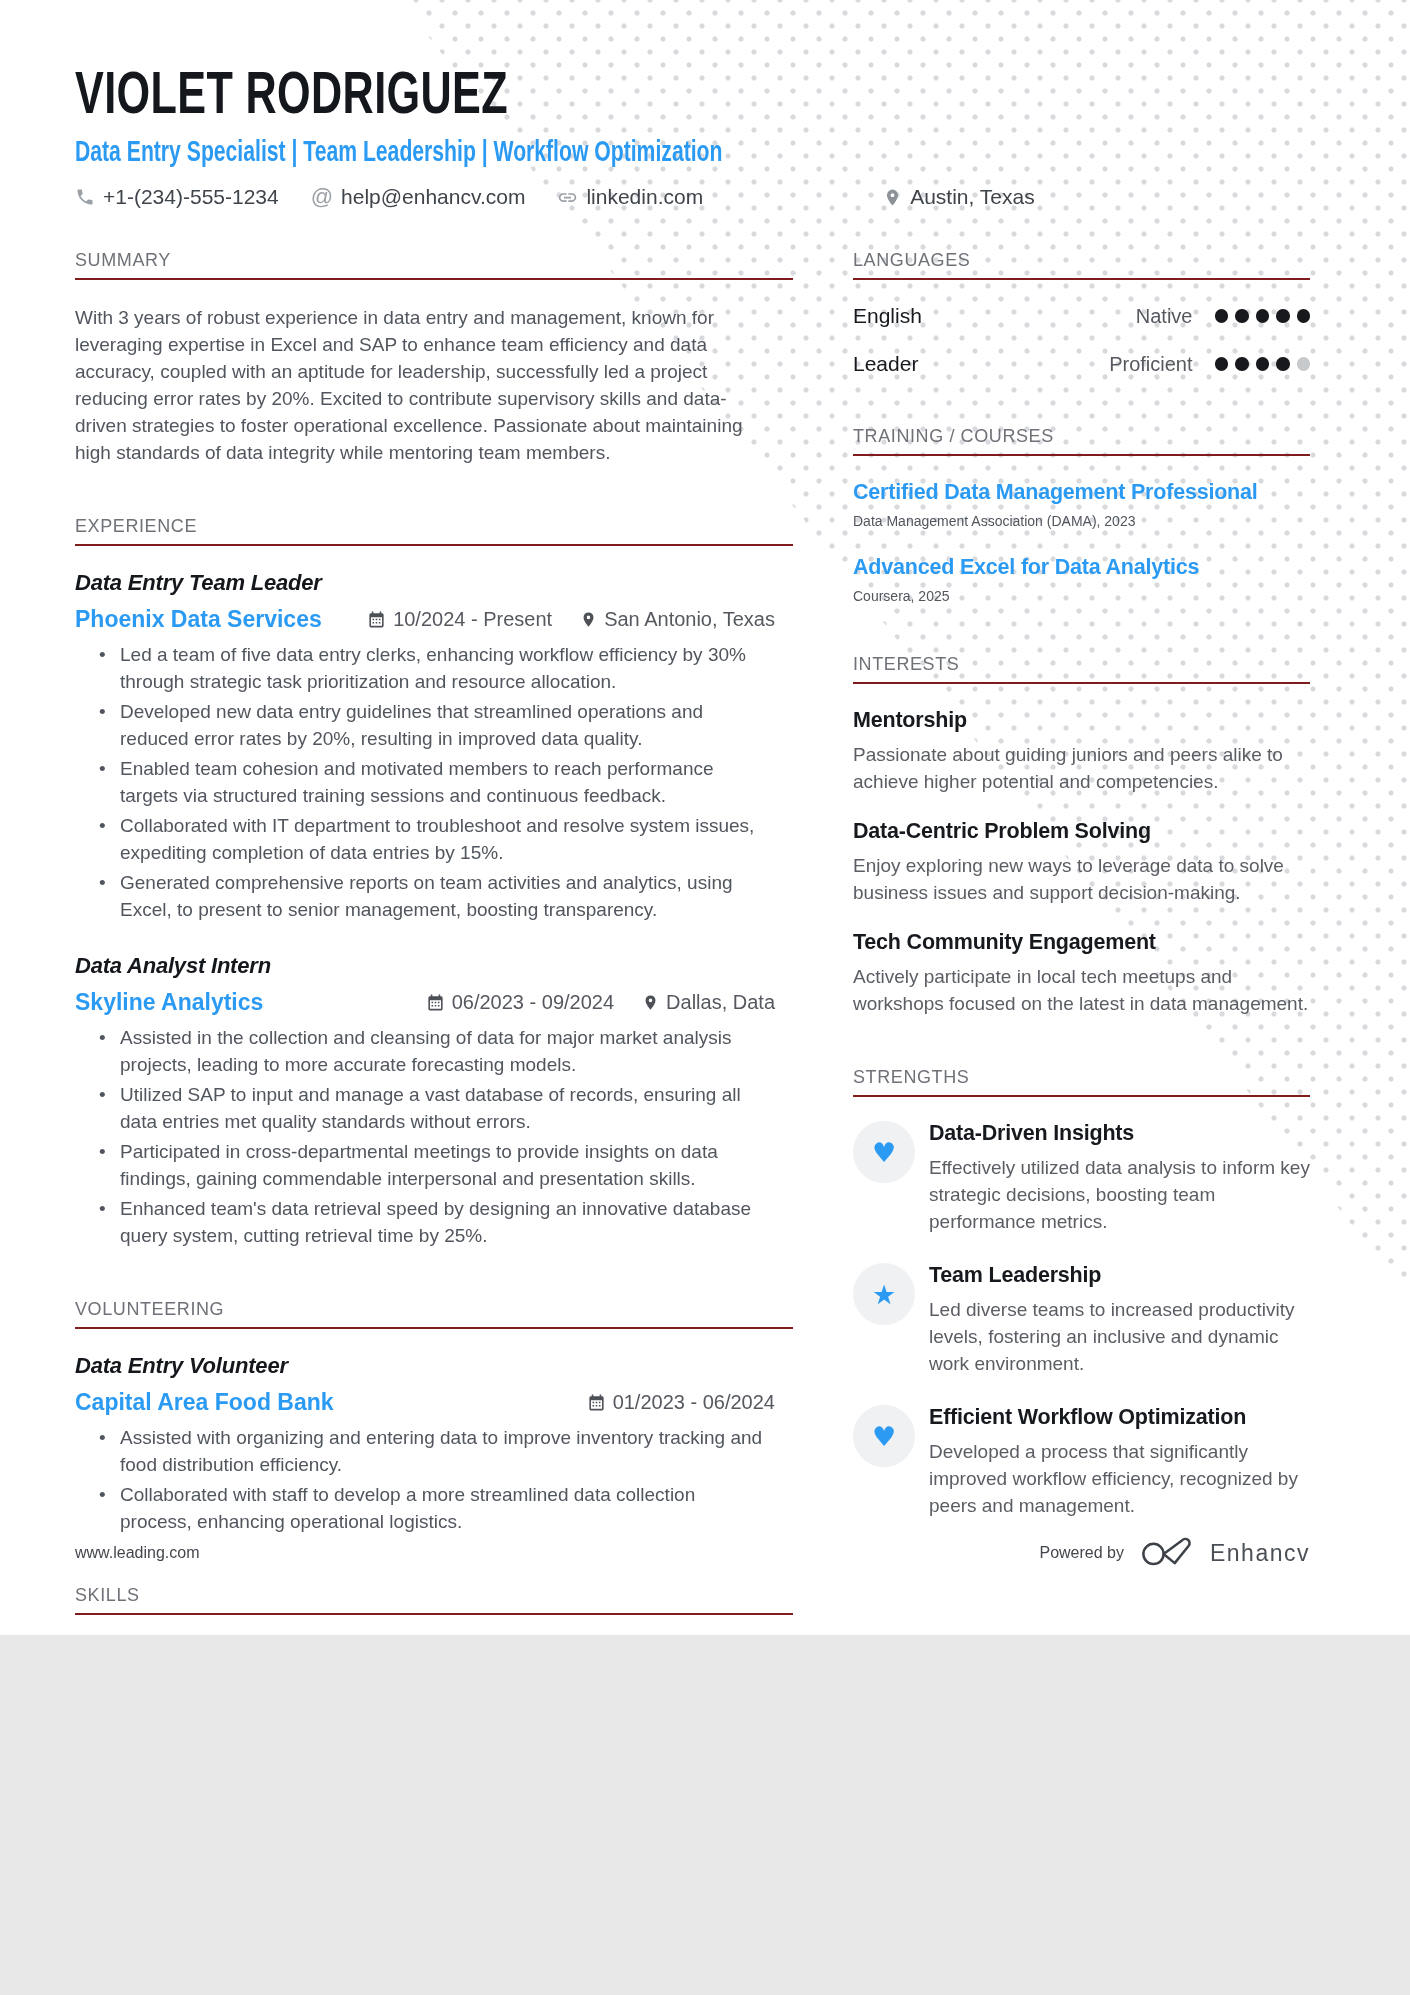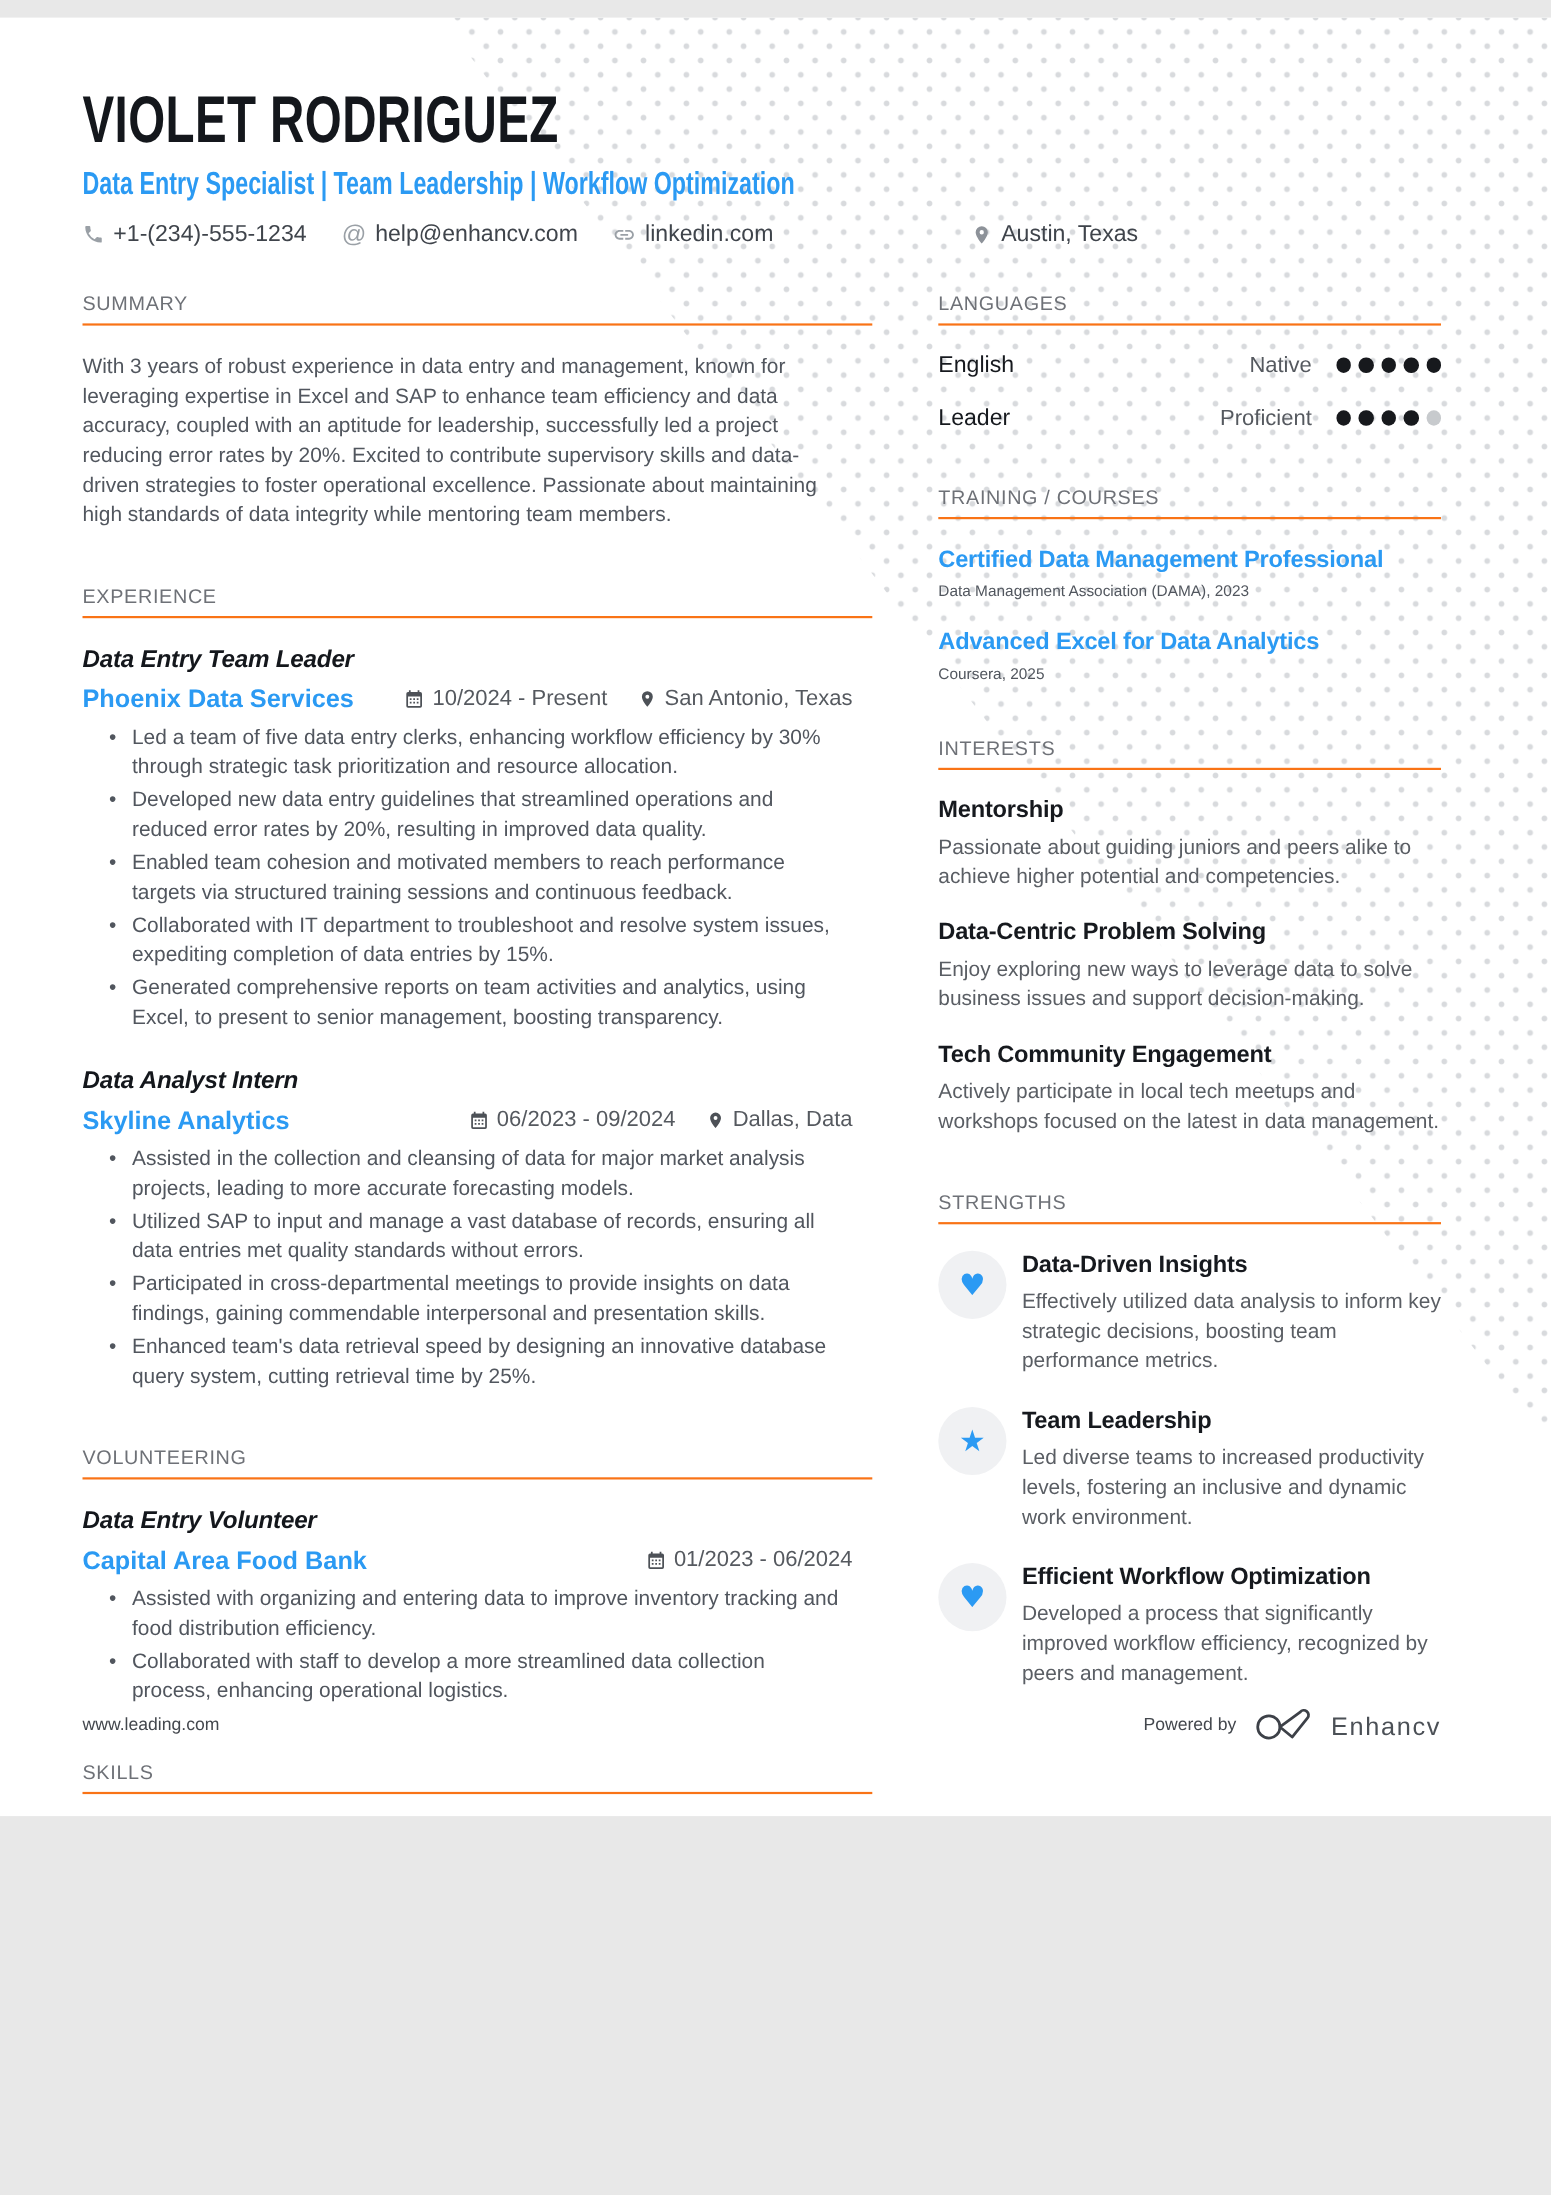--- a/index.html
+++ b/index.html
@@ -1,19 +1,19 @@
 <!DOCTYPE html>
 <html><head>
 <meta charset="utf-8">
 <style>
   * { margin:0; padding:0; box-sizing:border-box; }
   html,body { background:#e8e8e8; }
   body { font-family:"Liberation Sans", sans-serif; }
   .page{
-    position:relative; width:1410px; height:1635px; margin:16px auto;
+    position:relative; width:1410px; height:1635px; margin:0 auto;
     background:#ffffff; overflow:hidden; color:#15181d;
   }
   
   .dots-bg{
     position:absolute; inset:0; z-index:0; pointer-events:none;
     background-image:
       radial-gradient(circle, #d8dadd 2.2px, rgba(216,218,221,0) 3px),
       radial-gradient(circle, #d8dadd 2.2px, rgba(216,218,221,0) 3px);
     background-size:26px 26px;
     background-position:0 0, 13px 13px;
@@ -38,21 +38,21 @@
   .contact-item.loc svg{ fill:#8d9299; }
 
   
   .columns{ display:flex; gap:60px; }
   .col-left{ flex:0 0 718px; max-width:718px; }
   .col-right{ flex:1 1 auto; min-width:0; }
   .section{ margin-top:50px; }
   .section.first{ margin-top:40px; }
   .sec-head{
     font-size:18px; font-weight:normal; letter-spacing:.6px; color:#6e7177;
-    padding-bottom:7px; border-bottom:2px solid #f97316; margin-bottom:24px;
+    padding-bottom:7px; border-bottom:2px solid #7f1d1d; margin-bottom:24px;
   }
   p.body, li{ font-size:19px; line-height:27px; color:#51565e; }
   p.body{ max-width:695px; }
 
   
   .job{ margin-bottom:30px; }
   .job-title{ font-size:22px; font-weight:bold; color:#14171c; letter-spacing:-.2px;font-style:italic; }
   .meta-row{ display:flex; align-items:center; margin-top:10px; margin-bottom:8px; }
   .company{ font-size:23px; font-weight:bold; color:#2b9af3; text-decoration:none; }
   .meta-right{ margin-left:auto; display:flex; align-items:center; gap:28px; padding-right:18px; }

